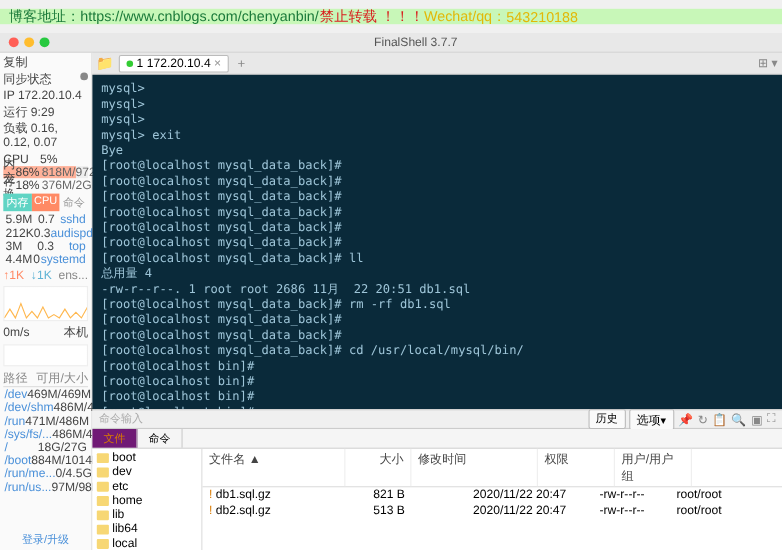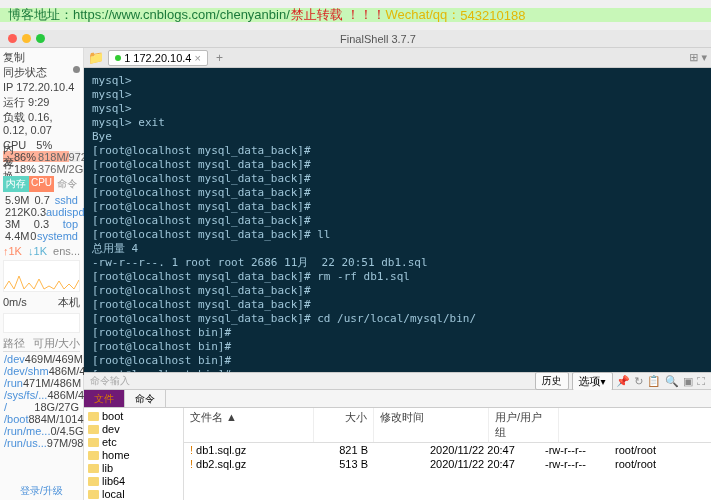--- a/index.html
+++ b/index.html
@@ -270,20 +270,21 @@
           <div class="tree-item ">
             <span class="fold"></span>
             <span>local</span>
           </div>
         </div>
       <div class="filelist">
         <div class="fl-hdr">
           <div class="c-name">文件名 ▲</div>
           <div class="c-size">大小</div>
           <div class="c-date">修改时间</div>
+          <div class="c-perm">权限</div>
           <div class="c-owner">用户/用户组</div>
         </div>
         <div id="files">
             <div class="fl-row">
               <div class="c-name"><span style="color:#d97a00">!</span> db1.sql.gz</div>
               <div class="c-size">821 B</div>
               <div class="c-type"></div>
               <div class="c-date">2020/11/22 20:47</div>
               <div class="c-perm">-rw-r--r--</div>
               <div class="c-owner">root/root</div>

